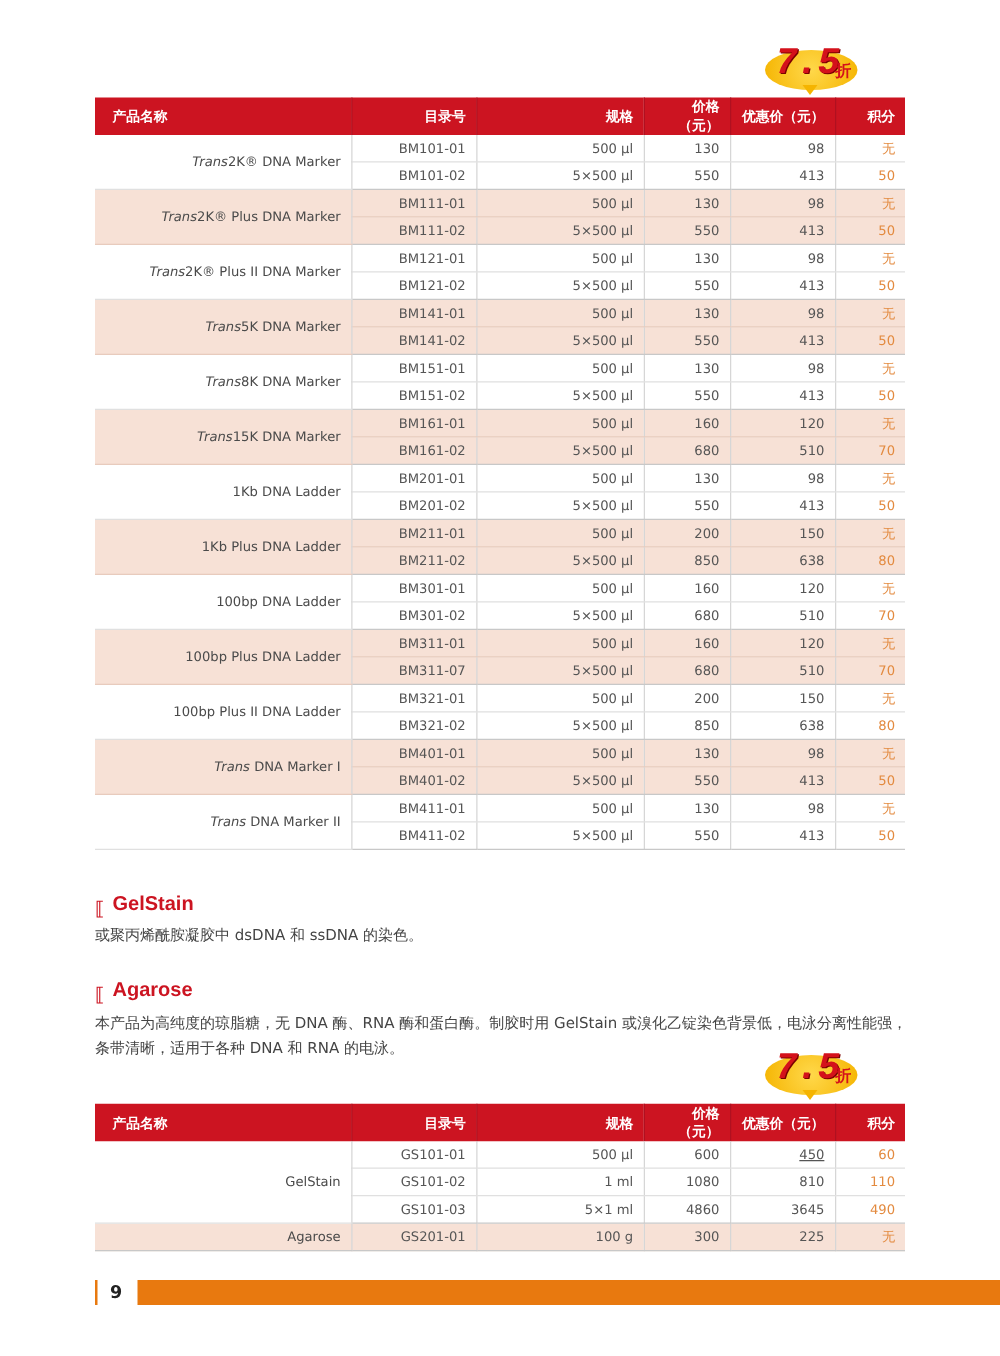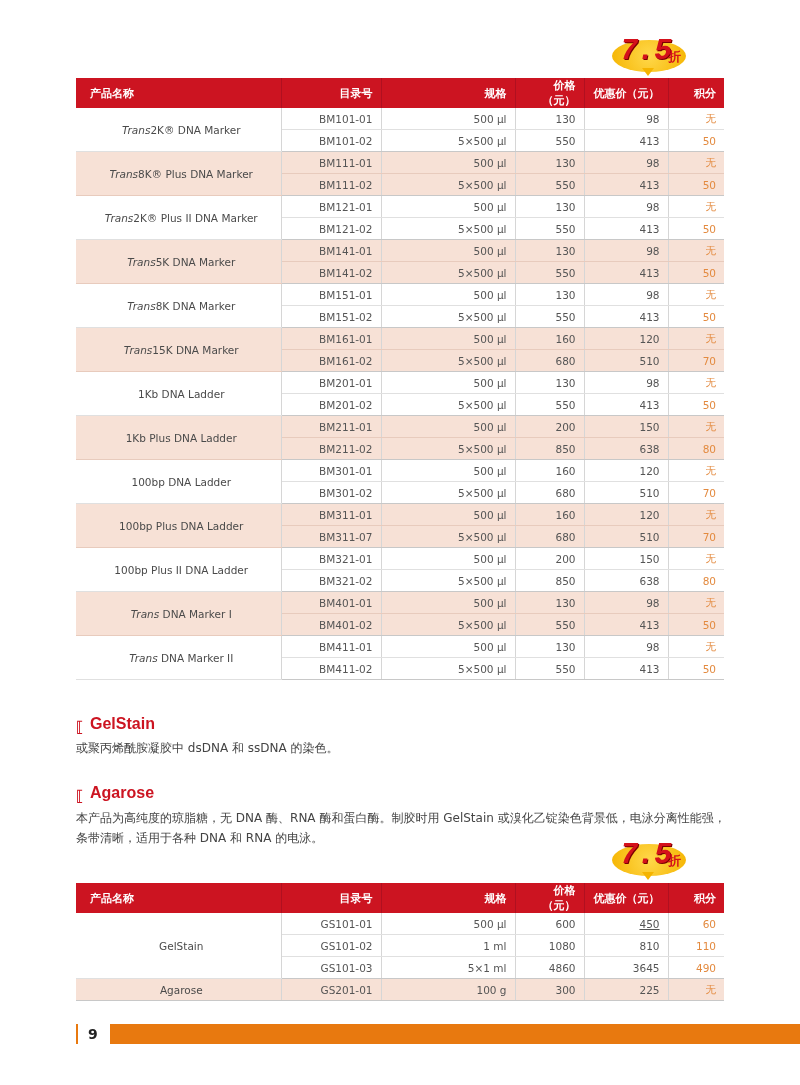--- a/index.html
+++ b/index.html
@@ -6,21 +6,21 @@
   body { width:800px; height:1085px; position:relative; overflow:hidden;
          font-family:"DejaVu Sans", "Liberation Sans", sans-serif; color:#3a3a3a; }
   .tbl { position:absolute; left:76px; width:648px; border-collapse:collapse; table-layout:fixed; }
   .tbl th { background:#cc1421; color:#ffffff; font-size:11px; font-weight:bold; height:25px;
             padding:0 8px; text-align:right; border-right:1px solid #b01020; }
   .tbl th:first-child { text-align:left; padding-left:14px; }
   .tbl th:last-child { border-right:none; }
   .tbl td { font-size:10.5px; height:21px; padding:0 8px; text-align:right; color:#555;
             border-right:1px solid #d6d6d6; border-bottom:1px solid #e0e0e0; }
   .tbl td:last-child { border-right:none; color:#e38a3f; }
-  .tbl td.name { text-align:center; padding-left:14px; color:#4a4a4a; }
+  .tbl td.name { text-align:right; padding-left:14px; color:#4a4a4a; }
   .tbl tr.shade td { background:#f7e1d6; border-bottom-color:#e8cbbd; }
   .tbl tr.grpend td { border-bottom:1px solid #c8c8c8; }
   .tbl i { font-style:italic; }
   .badge { position:absolute; width:80px; height:40px; }
   .badge .bubble { position:absolute; left:0; top:2px; width:74px; height:32px; border-radius:50%;
                    background:radial-gradient(circle,#ffd84a 0%, #f5b400 100%); }
   .badge .tail { position:absolute; left:30px; top:30px; width:0; height:0;
                  border-left:6px solid transparent; border-right:6px solid transparent; border-top:8px solid #f5b400; }
   .badge .num { position:absolute; left:8px; top:-4px; font-size:30px; font-weight:bold; color:#d4111b;
                 font-family:Liberation Mono, monospace; font-style:italic; letter-spacing:-1px;
@@ -75,21 +75,21 @@
         <td style="height: 21px;">无</td>
       </tr>
       <tr class="grpend">
         <td style="height: 21px;">BM101-02</td>
         <td style="height: 21px;">5×500 µl</td>
         <td style="height: 21px;">550</td>
         <td style="height: 21px;">413</td>
         <td style="height: 21px;">50</td>
       </tr>
       <tr class="shade">
-        <td class="name" rowspan="2"><i>Trans</i><span>8K® Plus DNA Marker</span></td>
+        <td class="name" rowspan="2"><i>Trans</i><span>2K® Plus DNA Marker</span></td>
         <td style="height: 21px;">BM111-01</td>
         <td style="height: 21px;">500 µl</td>
         <td style="height: 21px;">130</td>
         <td style="height: 21px;">98</td>
         <td style="height: 21px;">无</td>
       </tr>
       <tr class="shade grpend">
         <td style="height: 21px;">BM111-02</td>
         <td style="height: 21px;">5×500 µl</td>
         <td style="height: 21px;">550</td>

